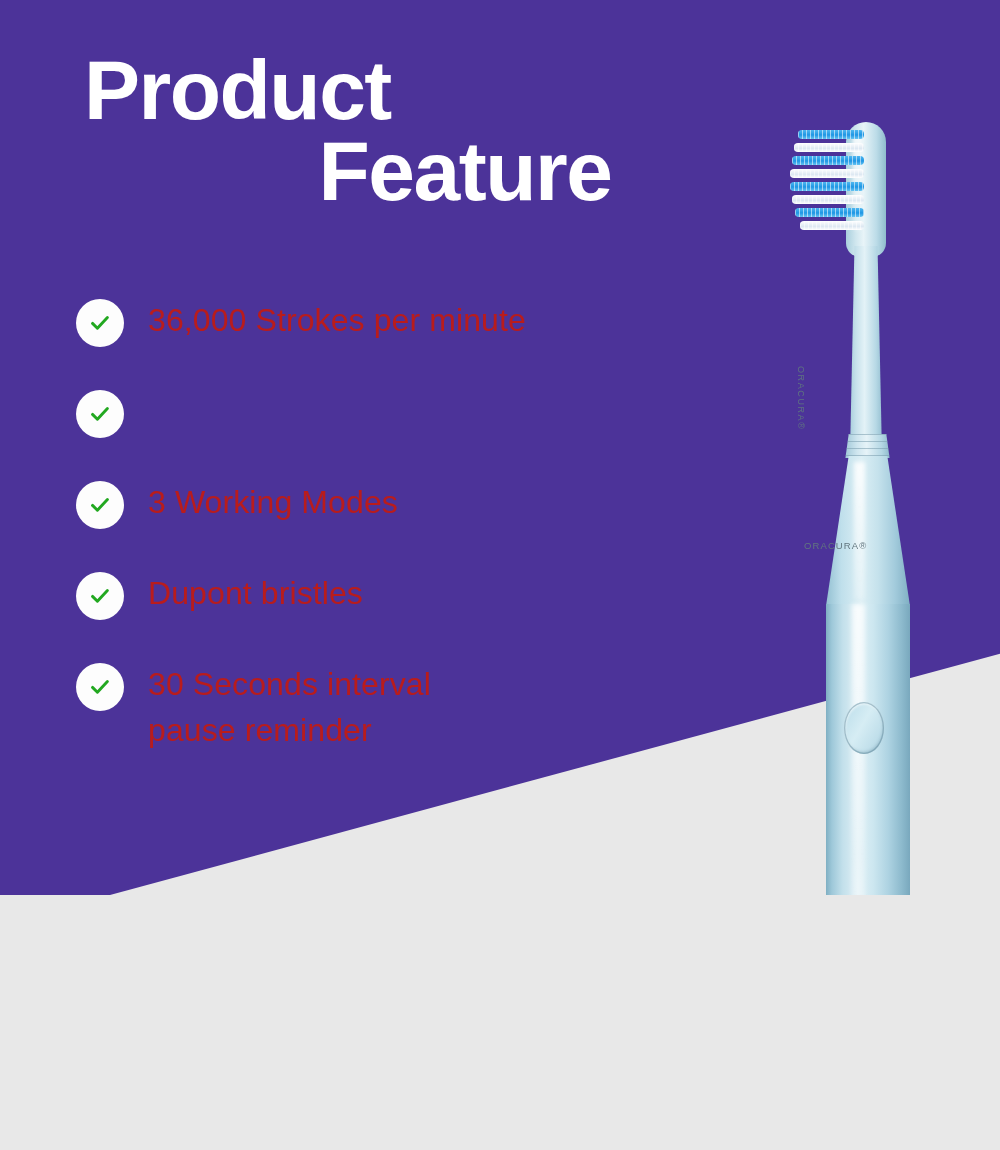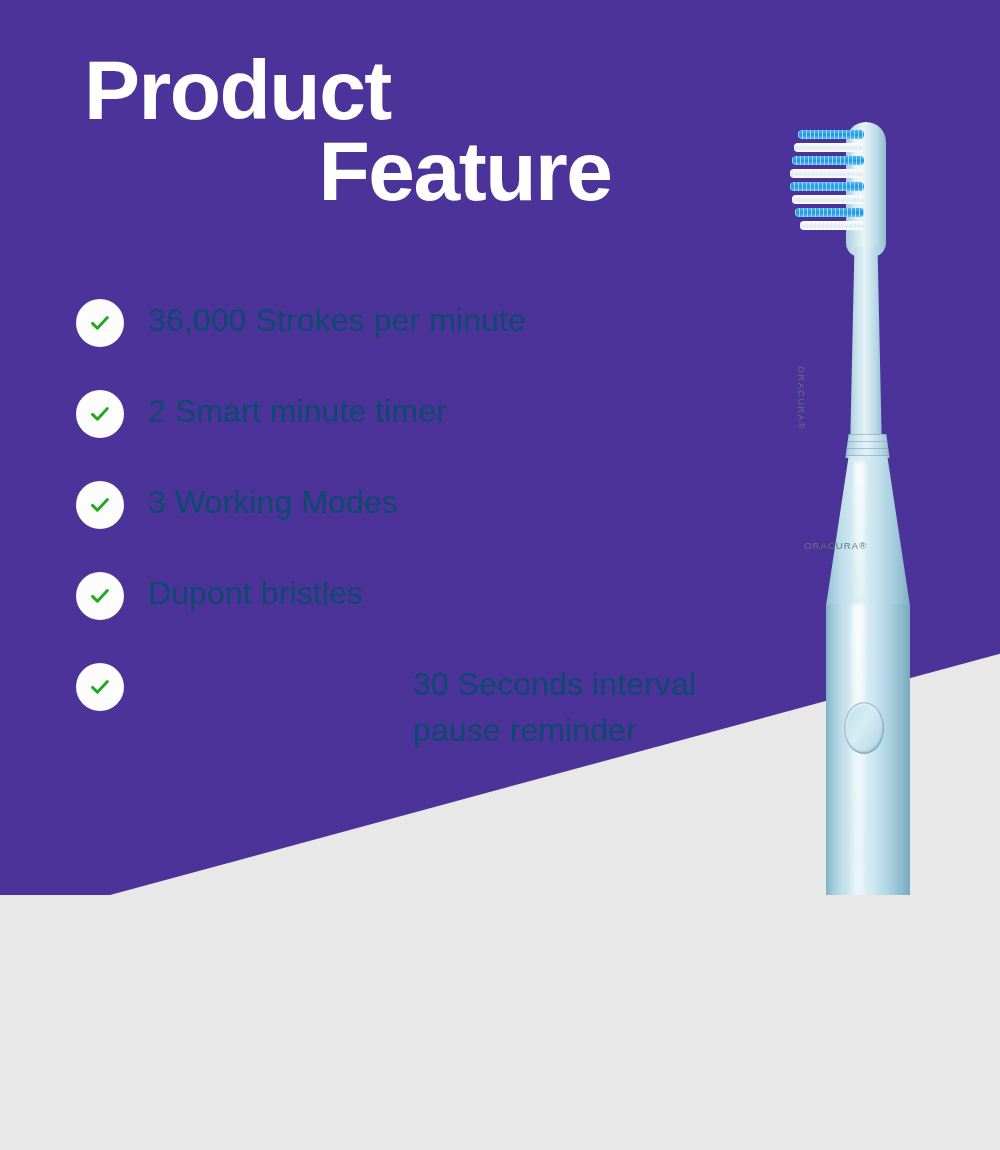--- a/index.html
+++ b/index.html
@@ -41,35 +41,35 @@
   .features {
     position:absolute;
     left:76px; top:299px;
     width:620px;
   }
   .feature-row {
     display:flex;
     align-items:flex-start;
     margin-bottom:43px;
   }
-  .feature-row:last-child { margin-bottom:16px;justify-content:space-between; }
+  .feature-row:last-child { margin-bottom:16px; }
 
   .check-circle {
     flex:0 0 auto;
     width:48px; height:48px;
     border-radius:50%;
     background:#FDFDFD;
     display:flex; align-items:center; justify-content:center;
     margin-top:0px;
   }
   .check-circle svg { display:block; }
 
   .feature-text {
     margin-left:24px;
-    color:#0c4a6e;
+    color:#b91c1c;
     font-size:32px;
     line-height:1.44;
     font-weight:400;
     letter-spacing:0.1px;
     margin-top:-2px;
     white-space:pre-line;
   }
 
   
   #brush {
@@ -270,21 +270,20 @@
       </span>
       <span class="feature-text">36,000 Strokes per minute</span>
     </div>
 
     <div class="feature-row">
       <span class="check-circle">
         <svg width="26" height="26" viewBox="0 0 26 26" aria-hidden="true">
           <path d="M5.5 13.4 L10.4 18.2 L20.4 7.6" fill="none" stroke="#22A820" stroke-width="2.9" stroke-linecap="round" stroke-linejoin="round"></path>
         </svg>
       </span>
-      <span class="feature-text">2 Smart minute timer</span>
     </div>
 
 
     <div class="feature-row">
       <span class="check-circle">
         <svg width="26" height="26" viewBox="0 0 26 26" aria-hidden="true">
           <path d="M5.5 13.4 L10.4 18.2 L20.4 7.6" fill="none" stroke="#22A820" stroke-width="2.9" stroke-linecap="round" stroke-linejoin="round"></path>
         </svg>
       </span>
       <span class="feature-text">3 Working Modes</span>

